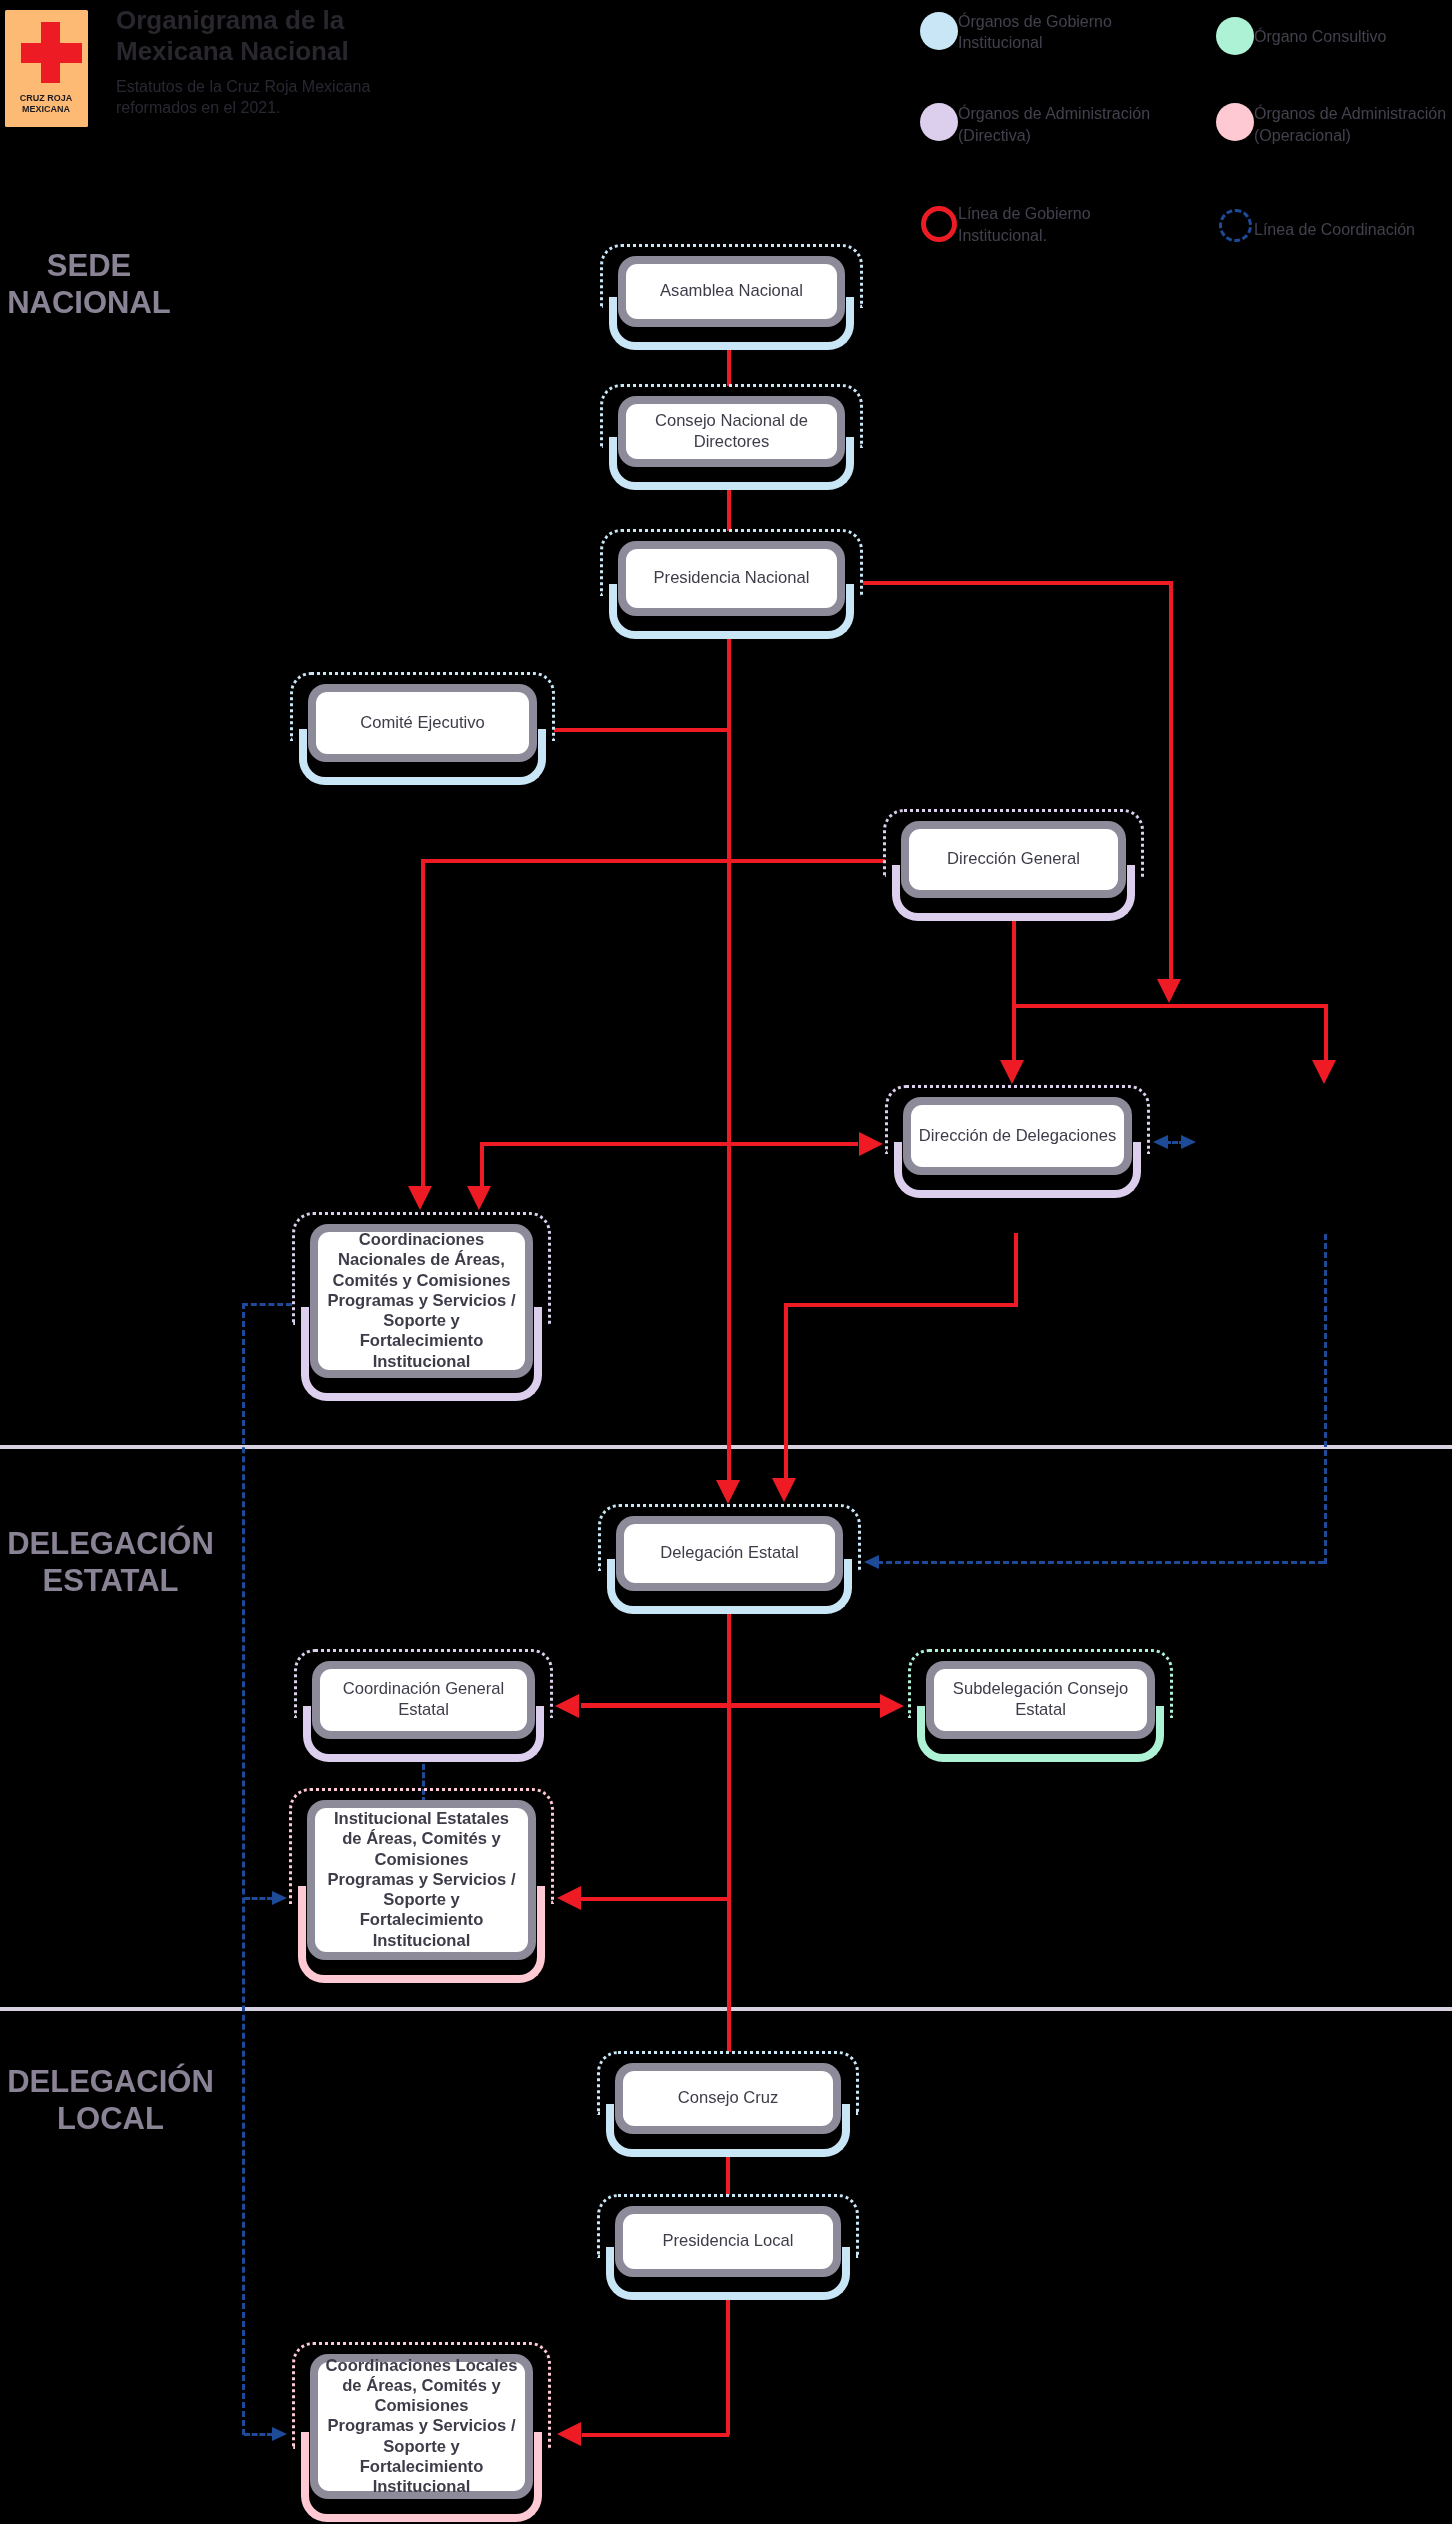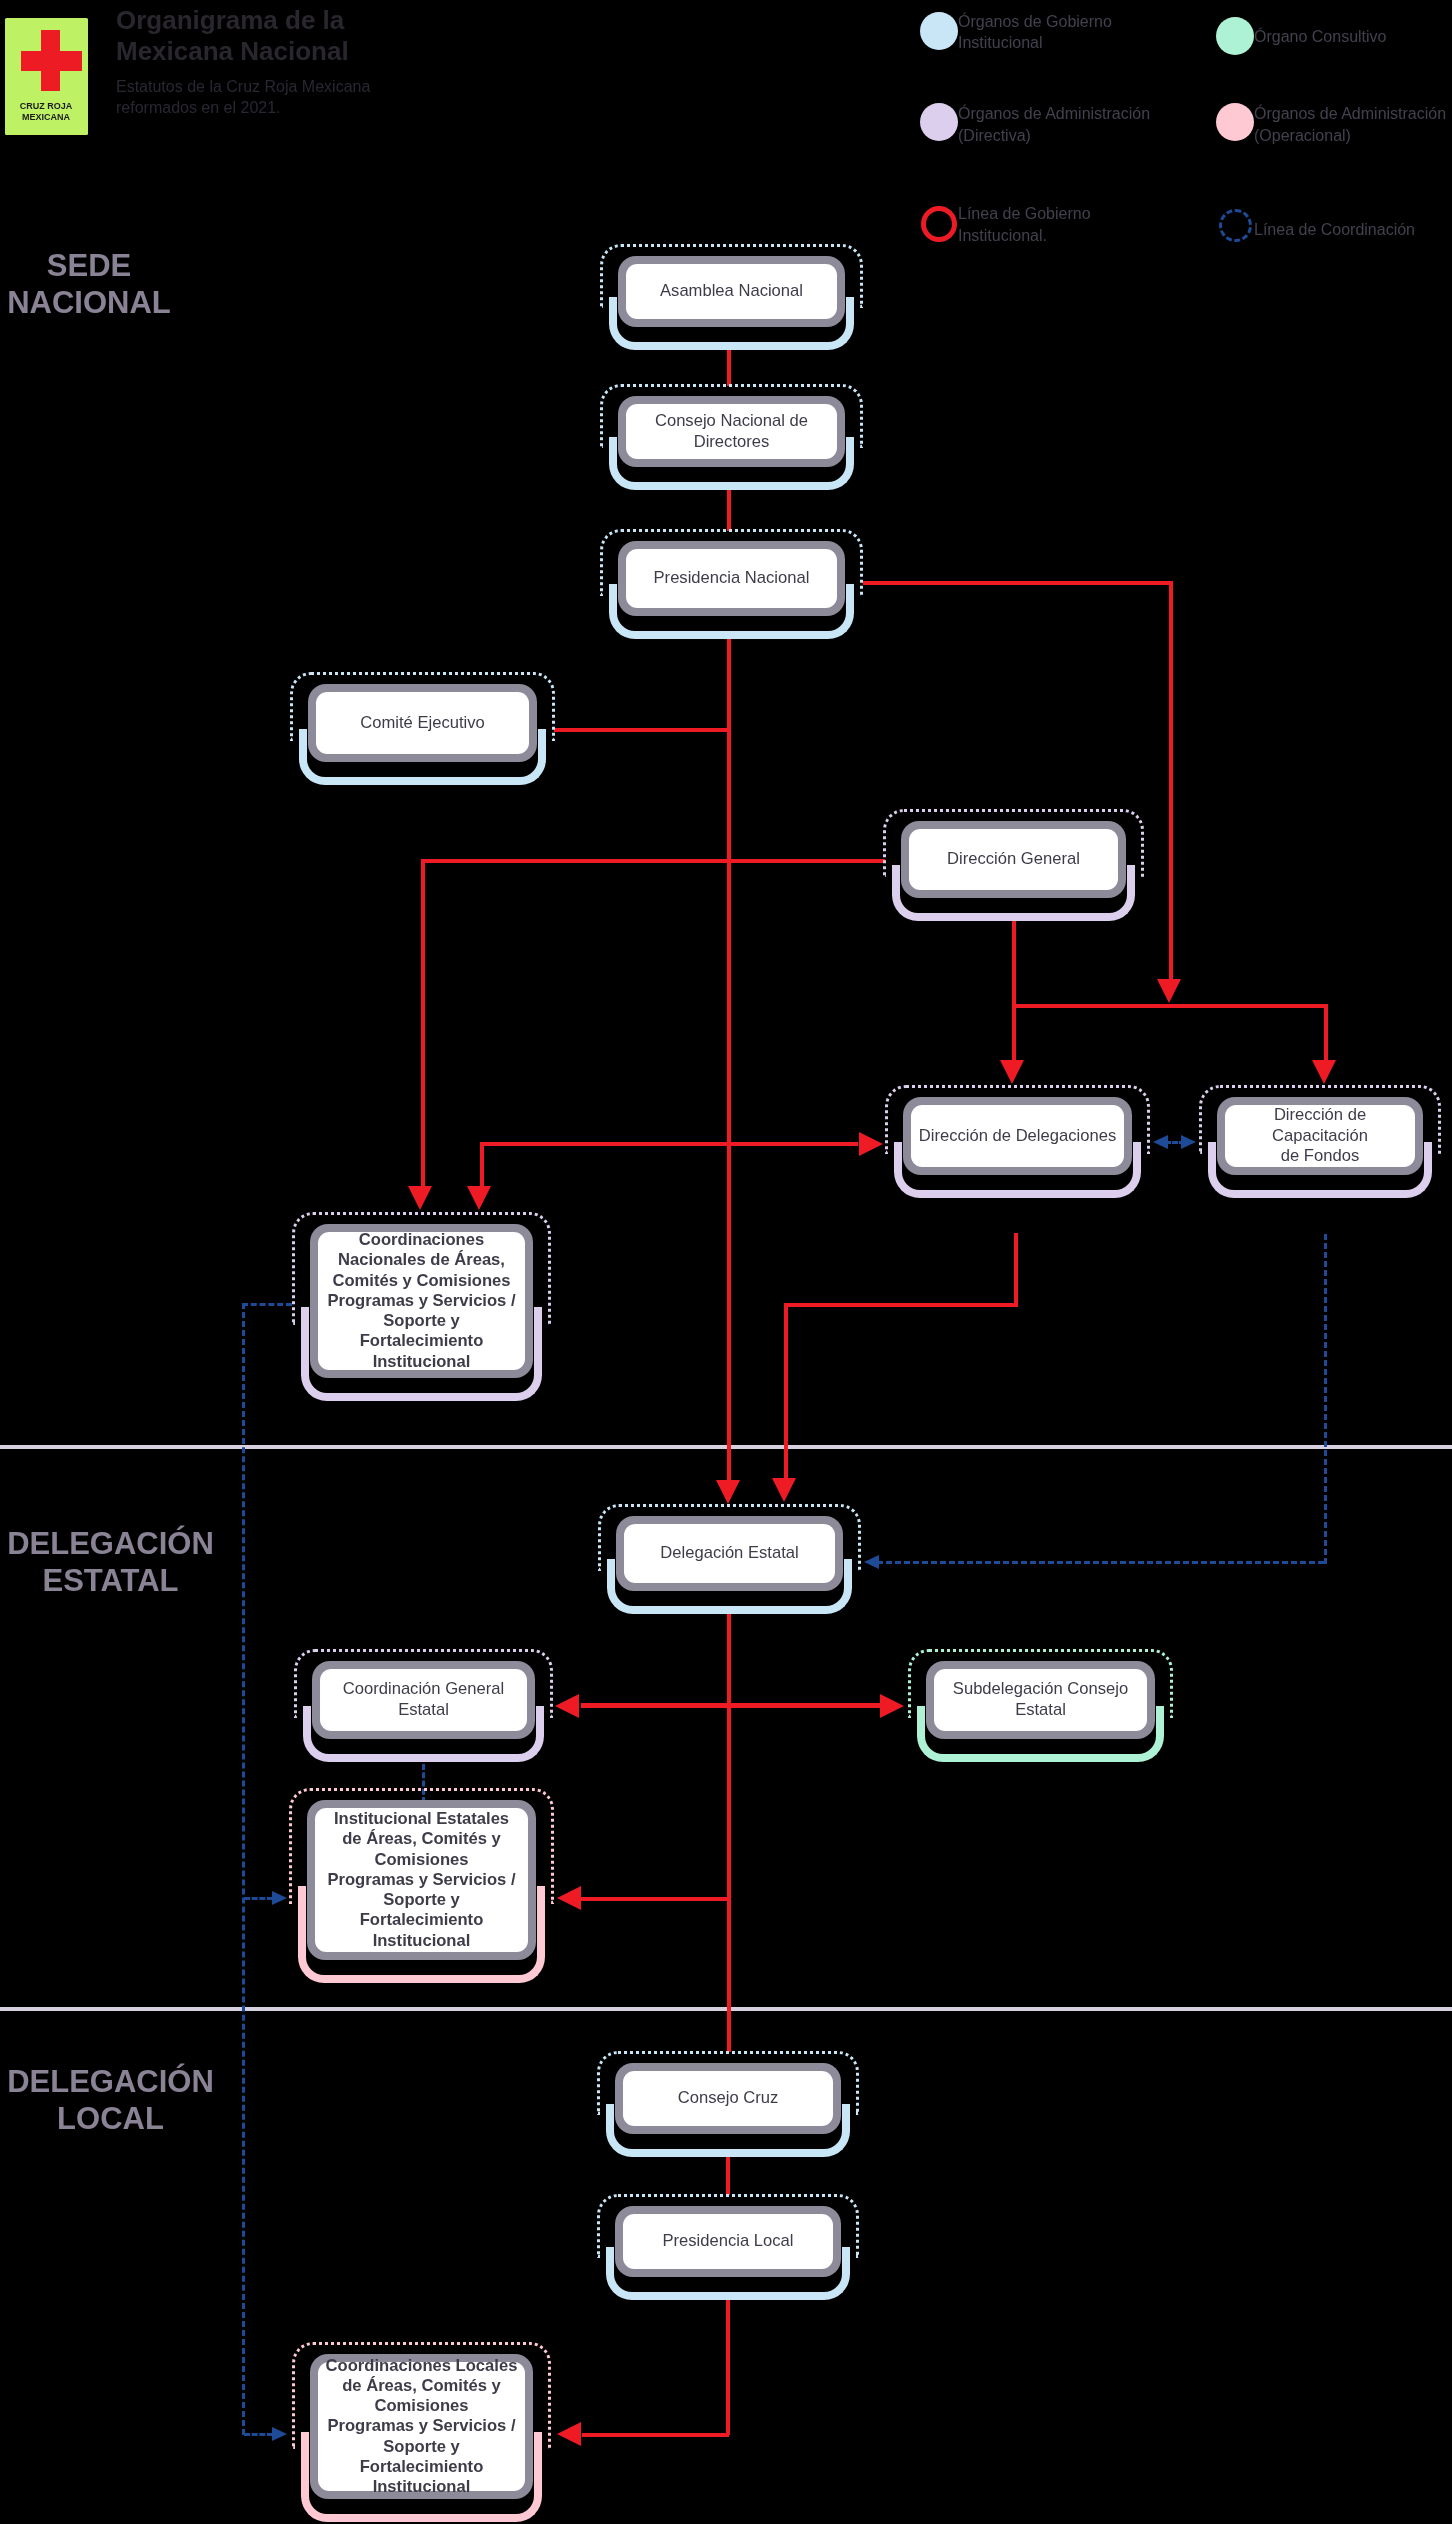--- a/index.html
+++ b/index.html
@@ -1,20 +1,20 @@
 <!DOCTYPE html>
 <html style="font-size:12px"><head>
 <meta charset="utf-8">
 <style>
   html,body{margin:0;padding:0;background:#000;}
   #canvas{position:relative;width:1452px;height:2525px;background:#000;overflow:hidden;
           font-family:"Liberation Sans",sans-serif;}
 
   
-  .logo{position:absolute;left:4.5px;top:18px;width:83px;height:117px;background:#bef264;border-radius:1.5px;}
+  .logo{position:absolute;left:4.5px;top:10px;width:83px;height:117px;background:#fdba74;border-radius:1.5px;}
   .cross-v{position:absolute;left:36px;top:12px;width:19.7px;height:61px;background:#ed1c24;}
   .cross-h{position:absolute;left:16px;top:33px;width:61px;height:19.7px;background:#ed1c24;}
   .logo-text{position:absolute;left:0;top:83px;width:83px;text-align:center;
              font-size:9px;font-weight:bold;color:#1d1b20;line-height:1.25;white-space:pre-line;}
   .main-title{position:absolute;left:116px;top:4.5px;width:424px;font-size:26px;font-weight:bold;
               color:#29262e;line-height:1.22;white-space:pre-line;}
   .sub-title{position:absolute;left:116px;top:77px;width:424px;font-size:16px;
              color:#2a2732;line-height:1.3;white-space:pre-line;}
 
   
@@ -212,30 +212,20 @@
   <div class="node c-lav" style="left:885px;top:1085px;width:265px;height:113px;">
     <div class="dot"></div>
       <div class="cup"></div>
     <div class="core">
         <div class="face">
           <span class="lbl">Dirección de Delegaciones</span>
         </div>
       </div>
   </div>
 
-  <div class="node c-lav" style="left:1199px;top:1085px;width:242px;height:113px;">
-    <div class="dot"></div>
-      <div class="cup"></div>
-    <div class="core">
-        <div class="face">
-          <span class="lbl">Dirección de Capacitación
-de Fondos</span>
-        </div>
-      </div>
-  </div>
 
   <div class="node c-lav" style="left:292px;top:1212px;width:259px;height:189px;">
     <div class="dot"></div>
       <div class="cup"></div>
     <div class="core">
         <div class="face">
       <span class="bt">Coordinaciones
 Nacionales de Áreas,
 Comités y Comisiones</span>
       <span class="bs">Programas y Servicios /

